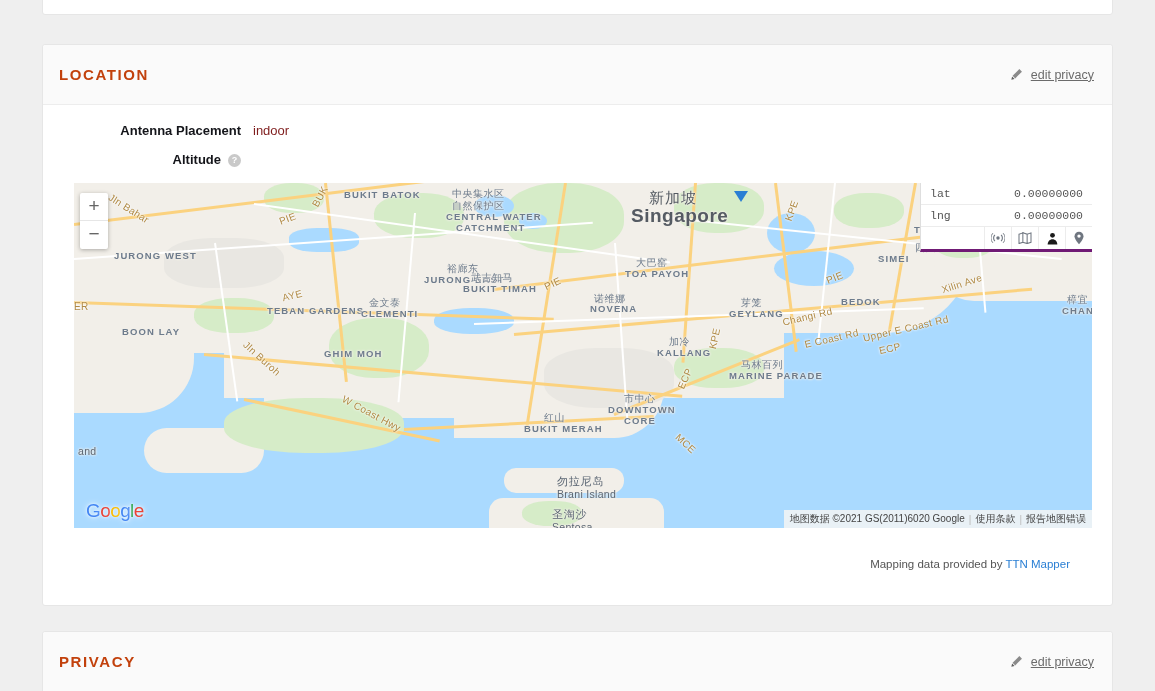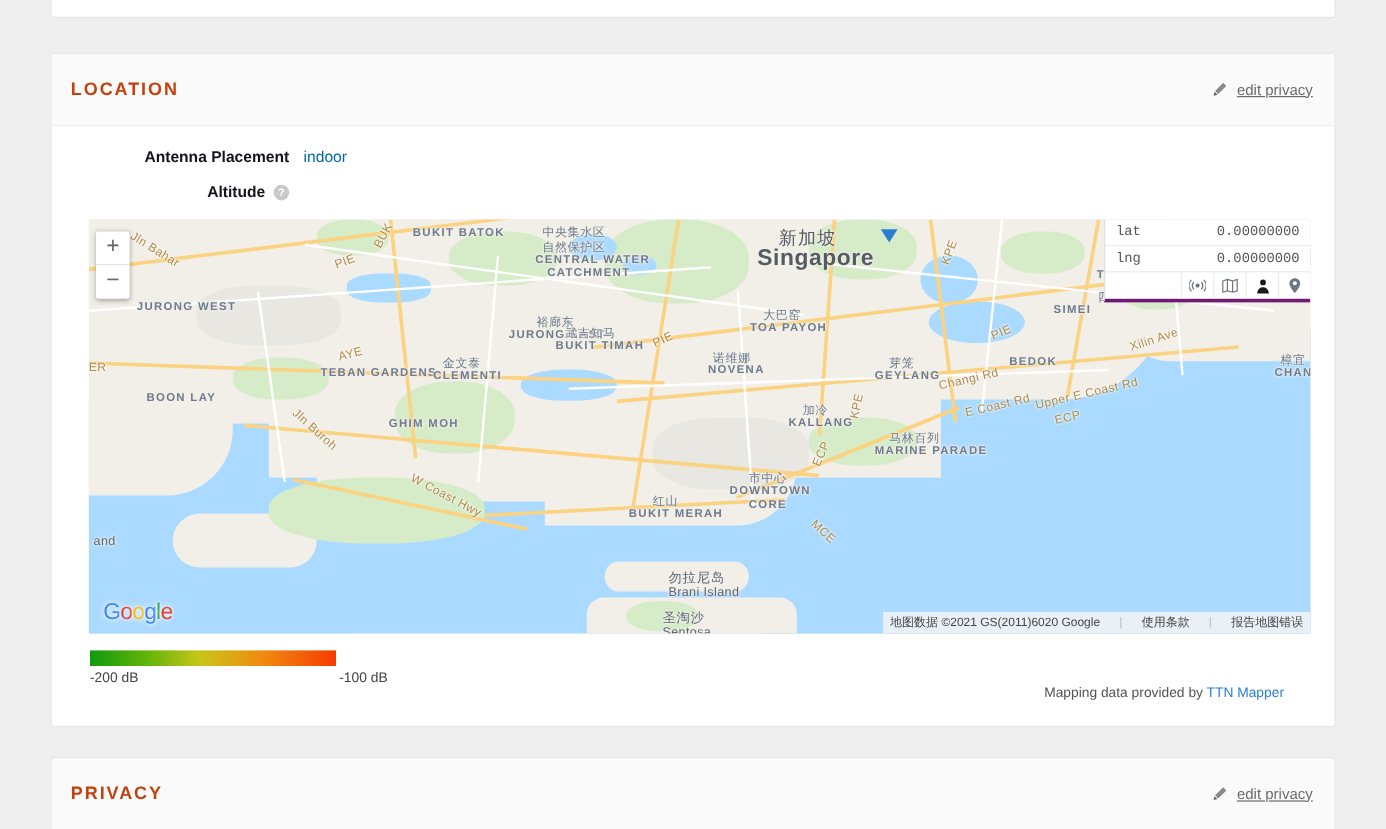--- a/index.html
+++ b/index.html
@@ -51,21 +51,21 @@
 
   .field-row {
     display: flex; align-items: center;
     margin-bottom: 10px;
   }
   .field-label {
     width: 190px; text-align: right;
     font-size: 13px; font-weight: bold; color: #14151a;
     padding-right: 12px;
   }
-  .field-value { font-size: 13px; color: #0369a1; }
+  .field-value { font-size: 13px; color: #7f1d1d; }
   .help-dot {
     display:inline-block; width:13px; height:13px; border-radius:50%;
     background:#c9c9c9; color:#fff; font-size:9px; font-weight:bold;
     text-align:center; line-height:13px; margin-left:7px;
     vertical-align: middle;
   }
   .row-altitude { margin-top: 14px; margin-bottom: 16px; }
   .row-altitude .field-label { position: relative; }
 
   
@@ -124,21 +124,21 @@
   }
   .gwm span:nth-child(1){color:#4285f4;} .gwm span:nth-child(2){color:#ea4335;}
   .gwm span:nth-child(3){color:#fbbc05;} .gwm span:nth-child(4){color:#4285f4;}
   .gwm span:nth-child(5){color:#34a853;} .gwm span:nth-child(6){color:#ea4335;}
 
   
   .attrib {
     position:absolute; right:0; bottom:0; z-index:20;
     background:rgba(245,245,245,.85);
     font-size:10px; color:#444;
-    padding:2px 6px; display:flex; gap:16px; align-items:center;
+    padding:2px 6px; display:flex; gap:4px; align-items:center;
   }
   .attrib .sep { color:#bbb; }
   .attrib a { color:#444; text-decoration:none; cursor:pointer; }
 
   
   .llpanel {
     position:absolute; right:0; top:0; z-index:25;
     width:172px; background:#fff;
     border-left:1px solid #dedede; border-bottom:3px solid #701a75;
     font-family:"Liberation Mono", monospace;
@@ -401,27 +401,20 @@
               <svg width="12" height="14" viewBox="0 0 12 14">
                   <path d="M6 .8C3.5.8 1.5 2.8 1.5 5.3c0 3.2 4.5 8 4.5 8s4.5-4.8 4.5-8C10.5 2.8 8.5.8 6 .8z" fill="#6f7680"></path>
                   <circle cx="6" cy="5.1" r="1.7" fill="#fff"></circle>
                 </svg>
             </div>
           </div>
         </div>
       </div>
 
       <div class="legend-wrap">
-        <div class="legend">
-          <div class="legend-bar"></div>
-          <div class="legend-labels">
-            <span>-200 dB</span>
-            <span>-100 dB</span>
-          </div>
-        </div>
         <div class="map-credit">
           <span>Mapping data provided by </span><a>TTN Mapper</a>
         </div>
       </div>
 
     </div>
   </div>
 
   <div class="card card-privacy">
     <div class="card-head">

